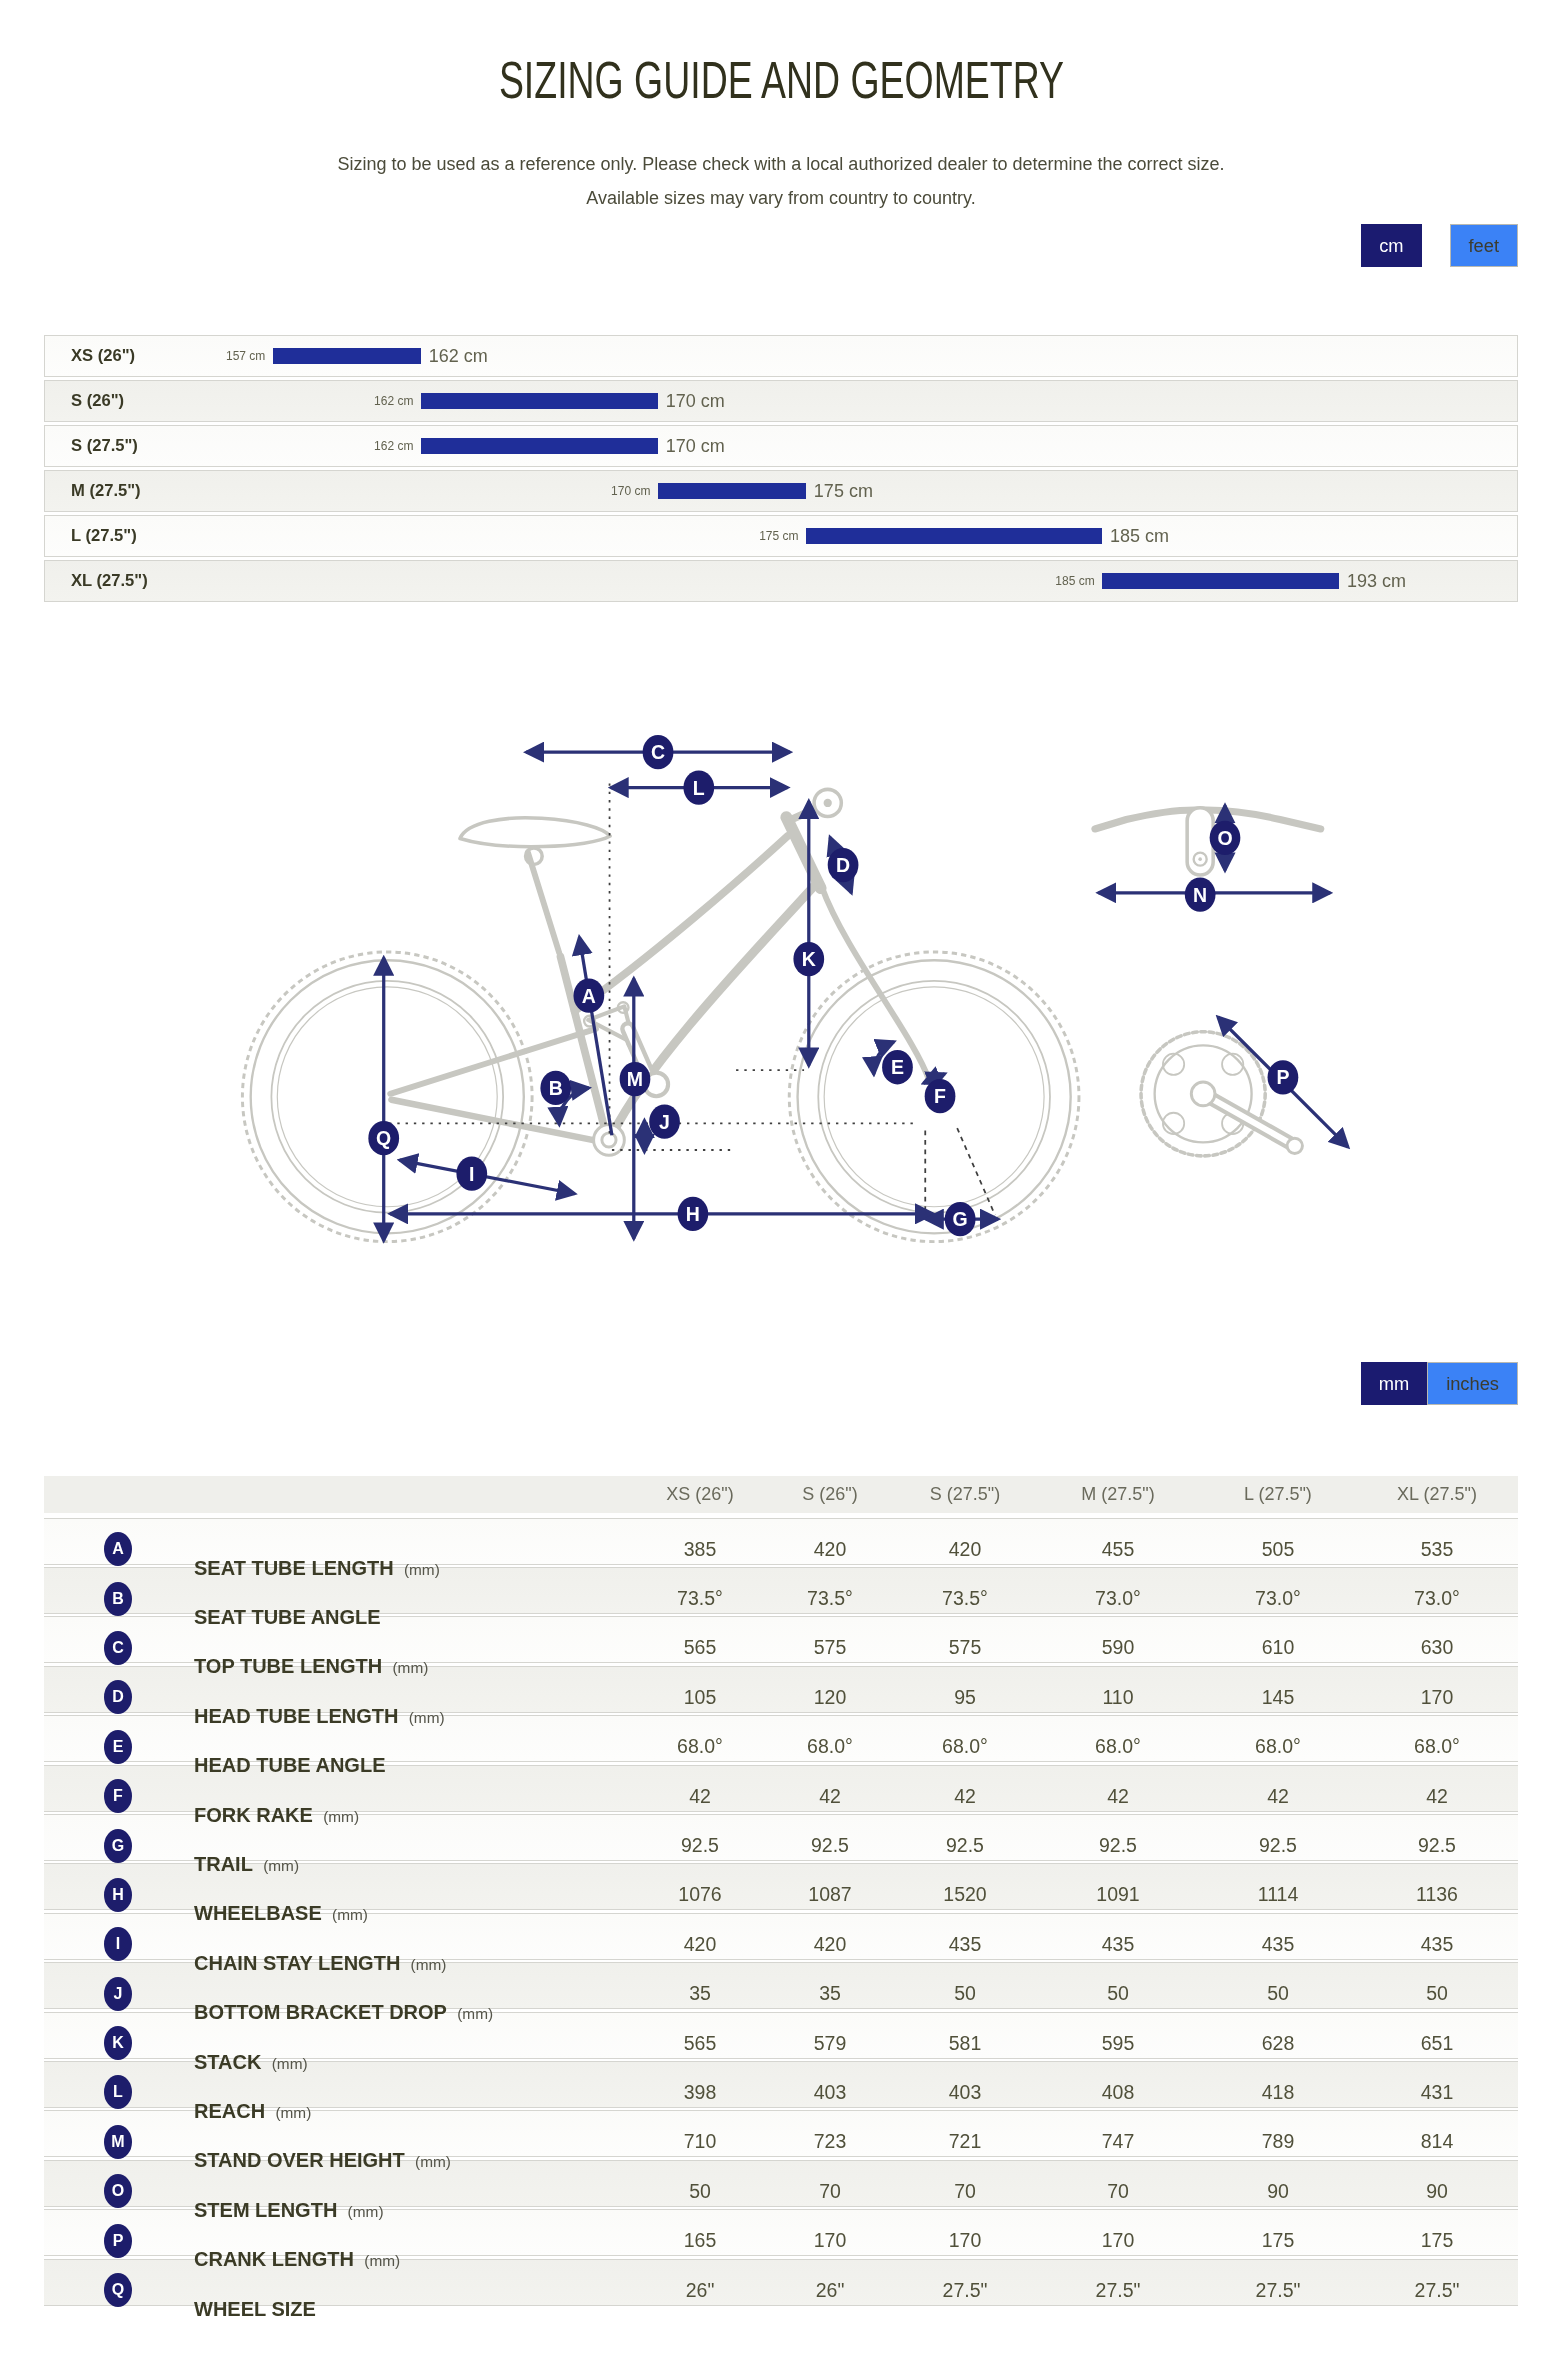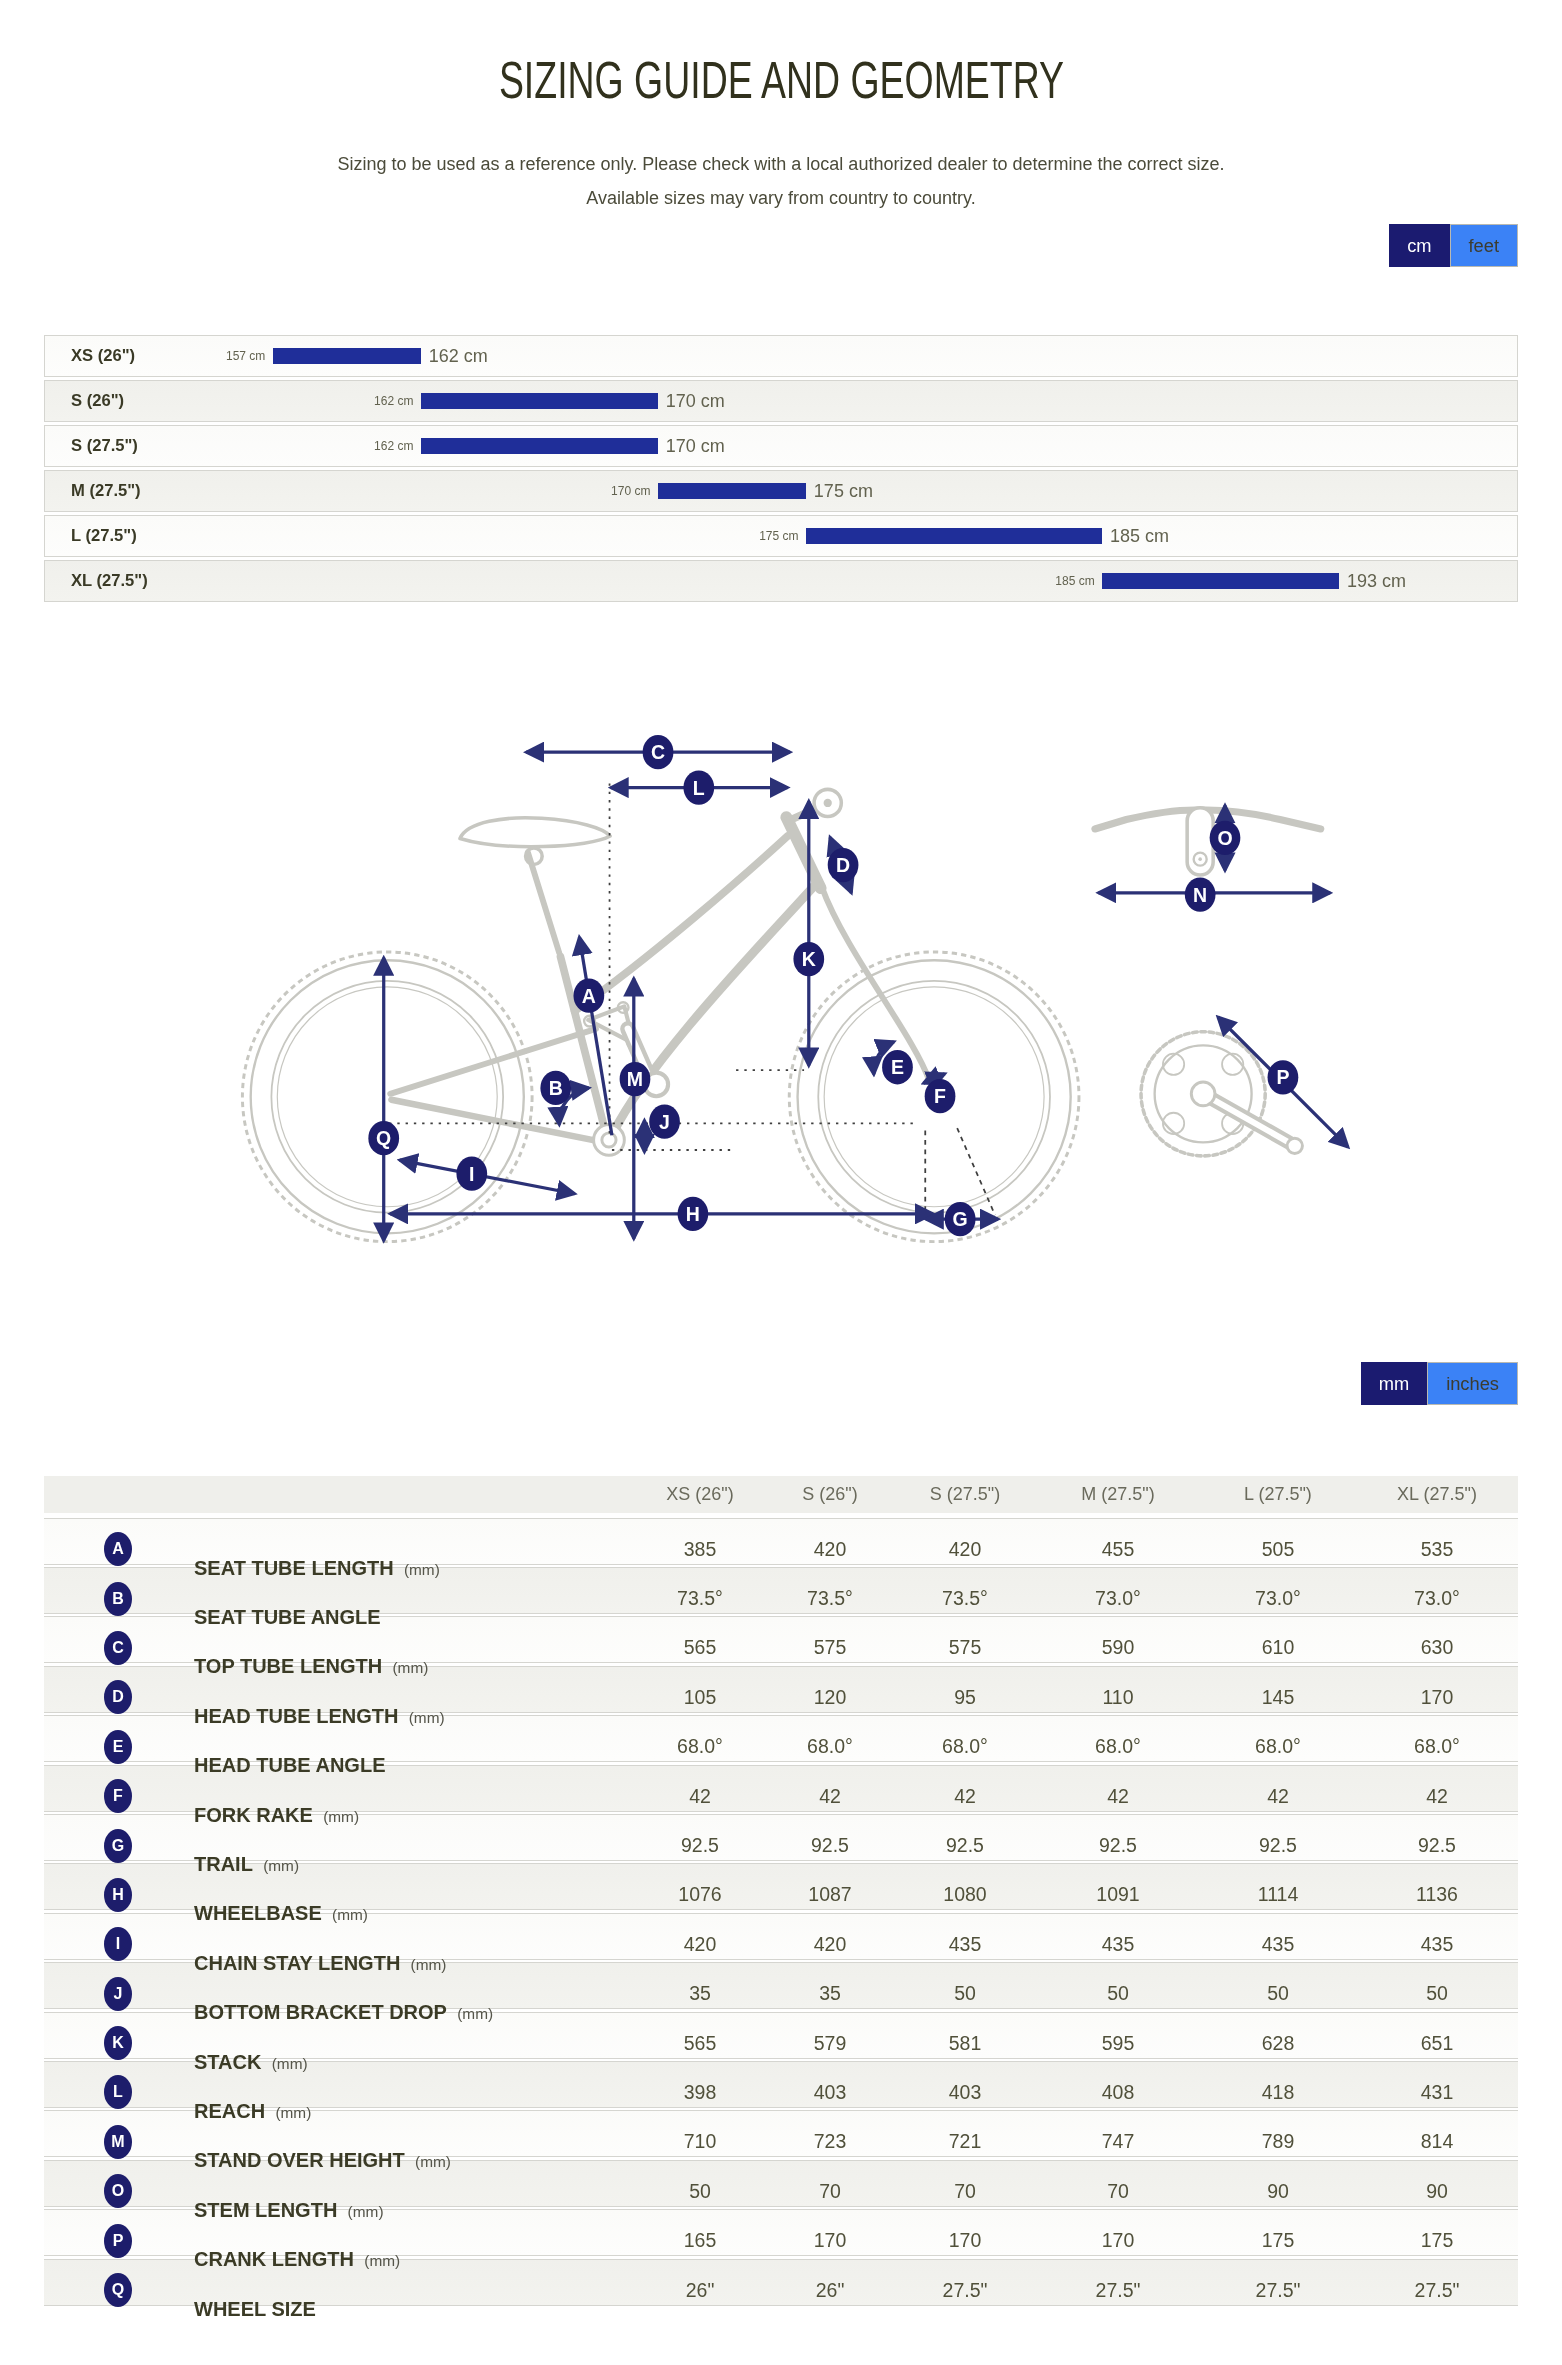--- a/index.html
+++ b/index.html
@@ -9,21 +9,21 @@
 
   
   .title { position:absolute; top:50px; left:0; width:100%; text-align:center;
            font-size:52px; font-weight:normal; color:#31311d; white-space:nowrap; }
   .title span { display:inline-block; transform:scaleX(.72); transform-origin:center; letter-spacing:0; }
   .subtitle { position:absolute; top:147px; left:0; width:100%; text-align:center;
               font-size:18px; color:#4b4b3a; line-height:34px; }
 
   
   .toggle { position:absolute; right:44px; display:flex; font-size:18.3px; z-index:5; cursor:pointer; }
-  .toggle1 { top:224px; }
+  .toggle1 { top:224px;gap:28px; }
   .toggle2 { top:1362px;border-radius:20px; }
   .toggle-btn { height:43px; min-width:57px; padding:0 18px; display:flex; align-items:center;
                 justify-content:center; }
   .toggle-btn.active { background:#1b1b70; color:#ffffff; }
   .toggle-btn.inactive { background:#3b82f6; color:#3c3c30; border:0.6px solid #b9b9b1; }
 
   
   .size-chart { position:absolute; top:335px; left:44px; width:1474px; }
   .size-row { position:relative; height:42px; margin-bottom:3px;
               border:0.6px solid #d5d5d0; }
@@ -385,21 +385,21 @@
           <div class="cell-value">92.5</div>
           <div class="cell-value">92.5</div>
         </div>
         <div class="geo-grid geo-row g">
           <div class="label-cell">
             <div class="letter-badge">H</div>
             <div class="row-label">WHEELBASE<span class="row-unit"> (mm)</span></div>
           </div>
           <div class="cell-value">1076</div>
           <div class="cell-value">1087</div>
-          <div class="cell-value">1080</div>
+          <div class="cell-value">1520</div>
           <div class="cell-value">1091</div>
           <div class="cell-value">1114</div>
           <div class="cell-value">1136</div>
         </div>
         <div class="geo-grid geo-row w">
           <div class="label-cell">
             <div class="letter-badge">I</div>
             <div class="row-label">CHAIN STAY LENGTH<span class="row-unit"> (mm)</span></div>
           </div>
           <div class="cell-value">420</div>

